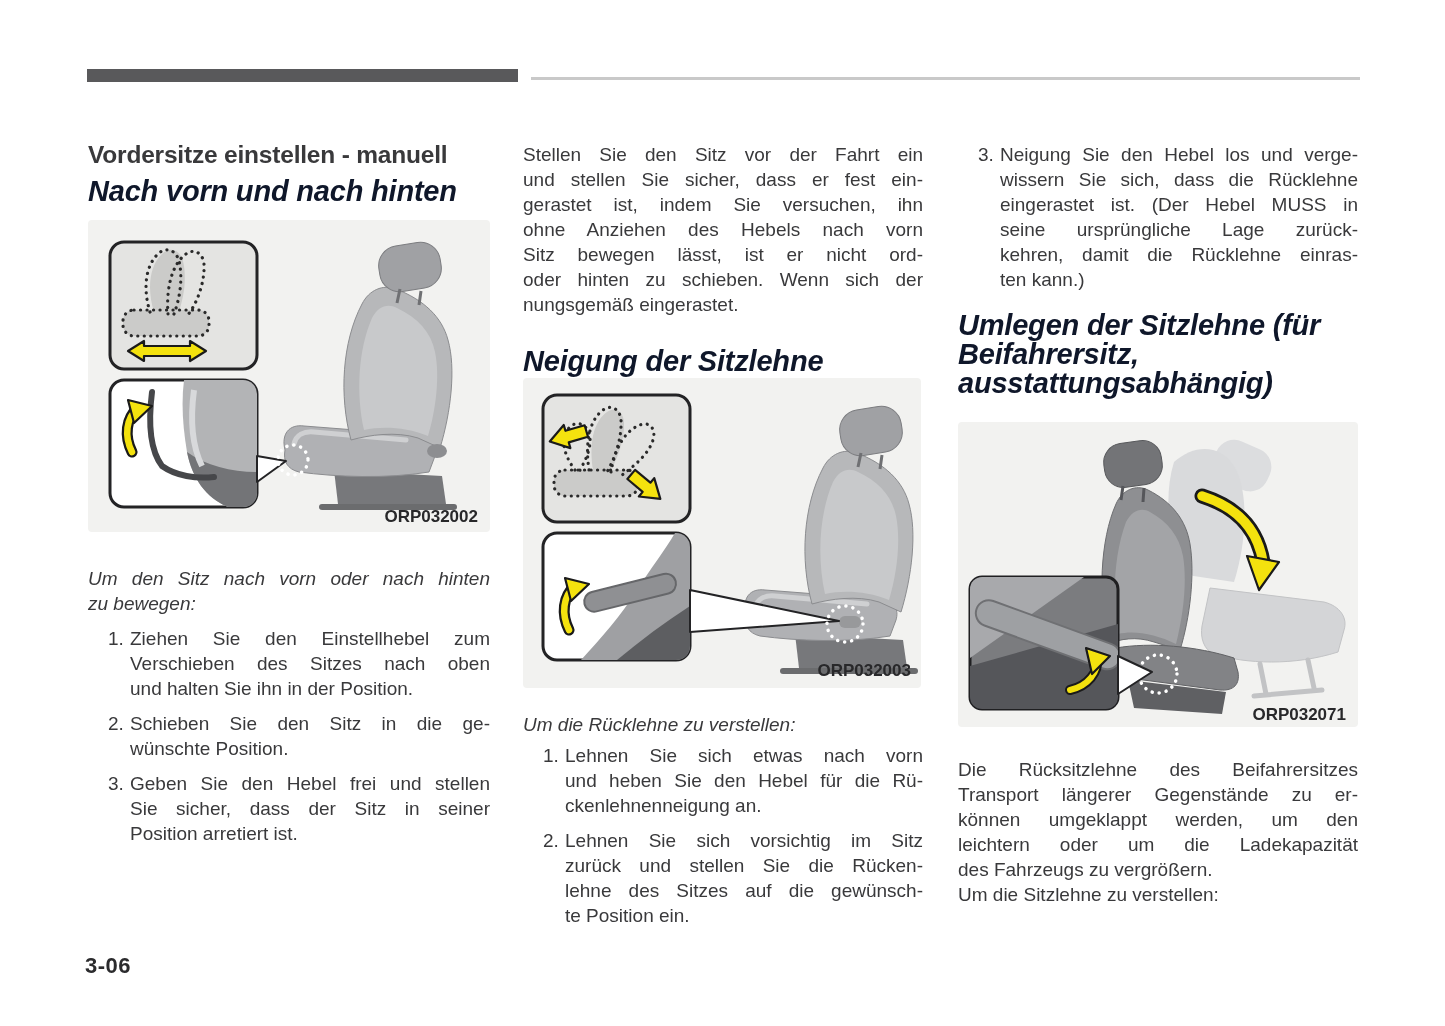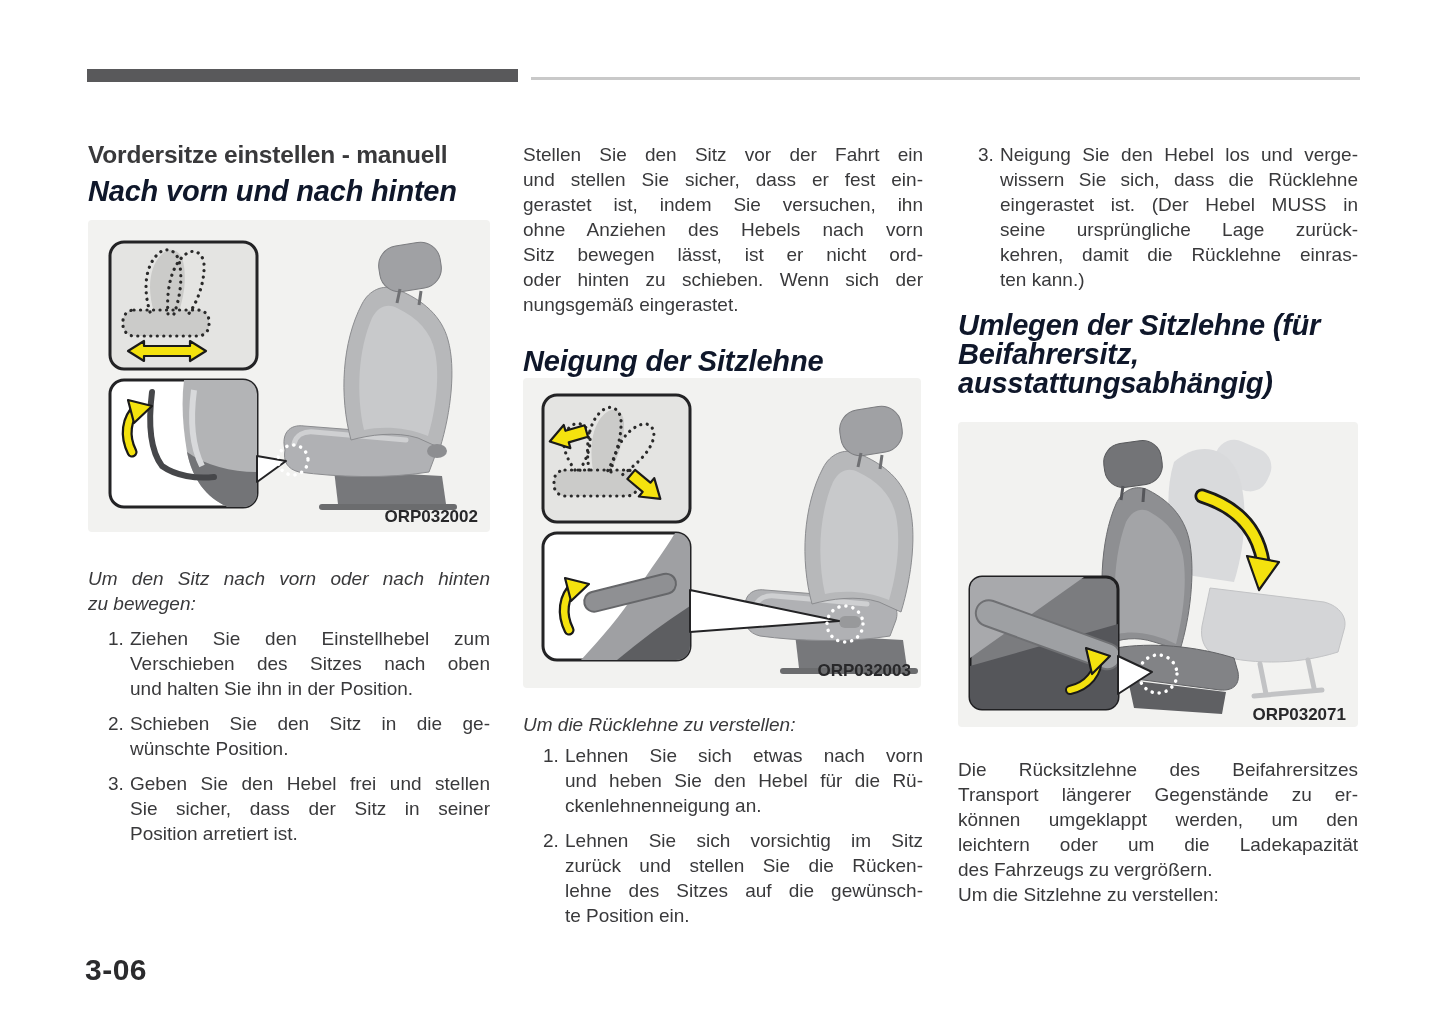--- a/index.html
+++ b/index.html
@@ -14,21 +14,21 @@
   
   .h1{position:absolute;font-size:24.5px;font-weight:bold;color:#39393b;letter-spacing:-.2px;}
   .h2{font-size:29px;font-weight:bold;font-style:italic;color:#0f172a;letter-spacing:-.2px;}
   .abs{position:absolute;}
   .body{font-size:19px;line-height:25px;color:#39393b;}
   .line{text-align:justify;text-align-last:justify;}
   .line.last{text-align-last:left;}
   .step{position:relative;padding-left:42px;margin-top:10px;}
   .step .num{position:absolute;left:20px;top:0;}
   .intro{margin:0;font-style:italic;}
-  .footer{position:absolute;left:85px;top:953px;font-size:30px;font-weight:600;color:#2b2b2d;letter-spacing:.5px;}
+  .footer{position:absolute;left:85px;top:953px;font-size:22px;font-weight:600;color:#2b2b2d;letter-spacing:.5px;}
 
   
   .fig{position:absolute;}
   .fig svg{display:block;}
   svg text.figlabel{font-family:"Liberation Sans",sans-serif;font-weight:bold;font-size:17px;fill:#28282a;}
   .dot{fill:none;stroke:#2a2a2a;stroke-width:3.2;stroke-dasharray:.1 6.4;stroke-linecap:round;}
   .wedge{fill:#ffffff;stroke:#232325;stroke-width:2;stroke-linejoin:round;}
   .focus{fill:none;stroke:#ffffff;stroke-width:3.5;stroke-dasharray:.1 7;stroke-linecap:round;}
   .yel{fill:#f4e20e;stroke:#1a1a1a;stroke-width:2.2;stroke-linejoin:round;}
 </style>

